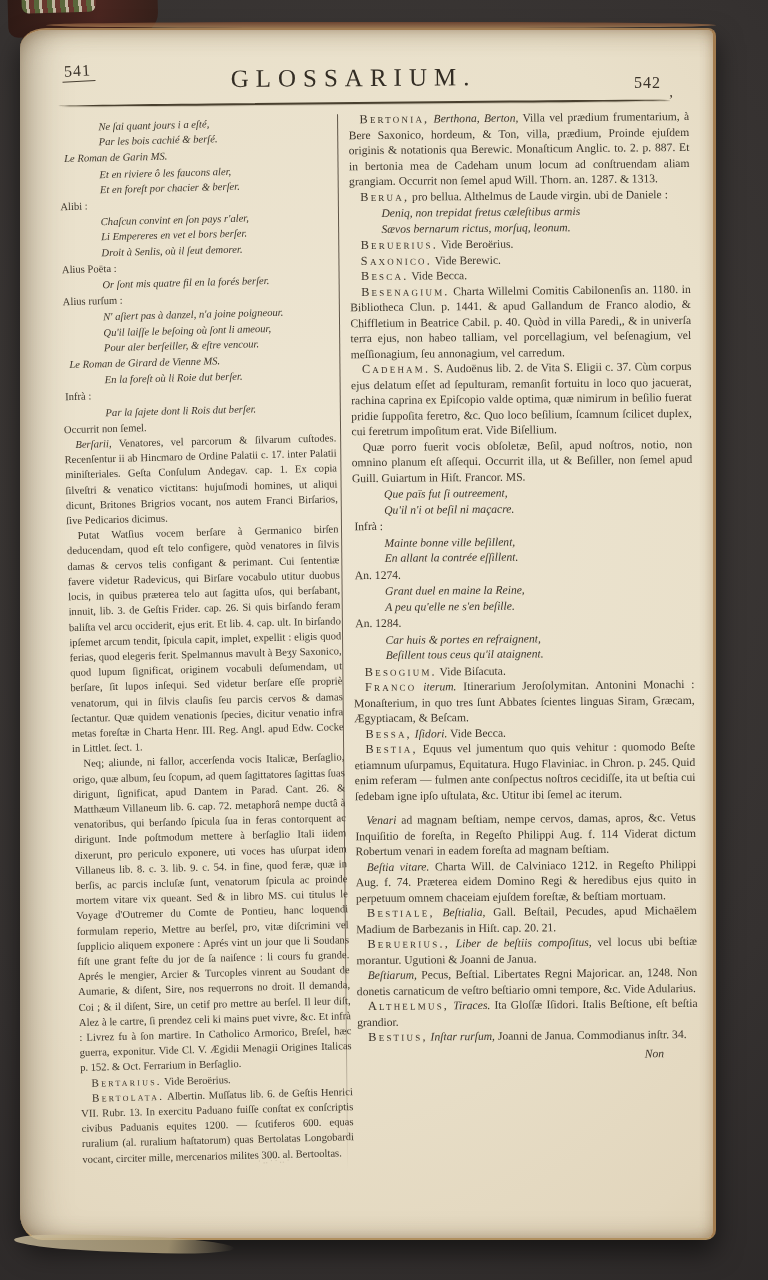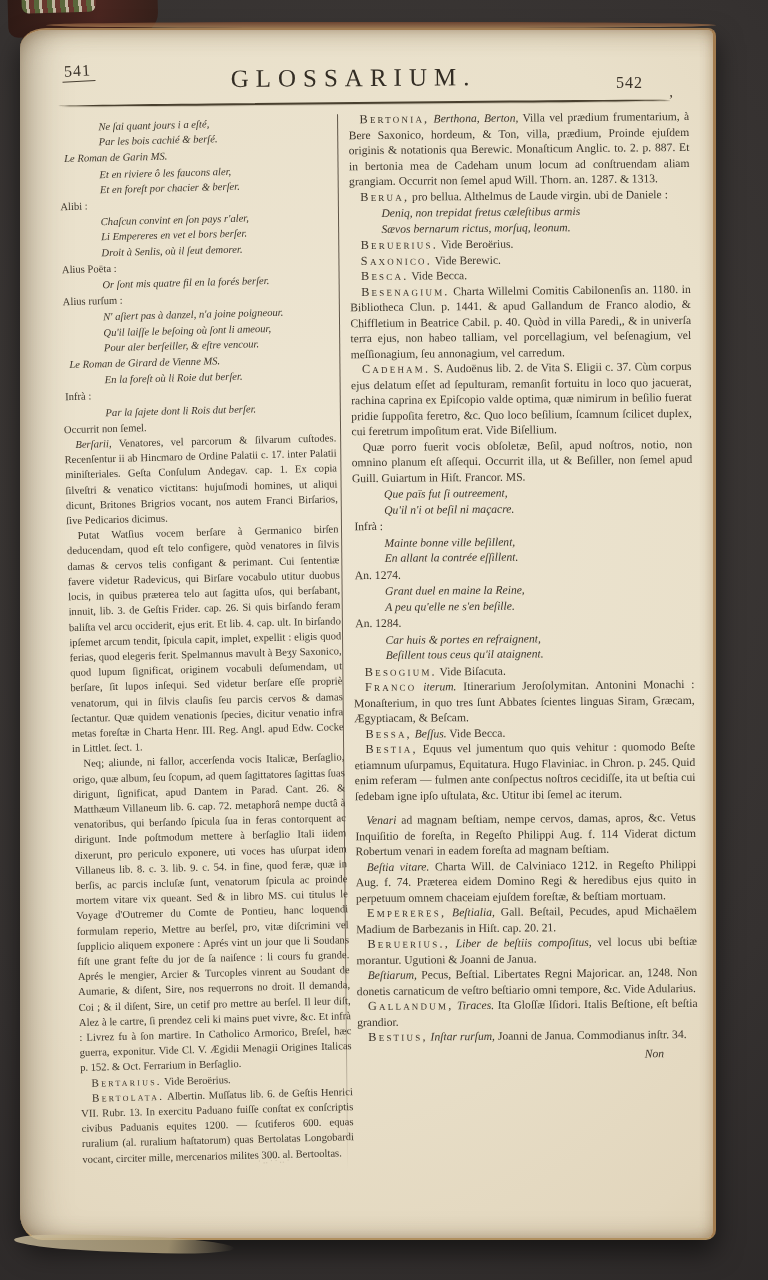--- a/index.html
+++ b/index.html
@@ -30,21 +30,21 @@
   .paper::before{content:"";position:absolute;left:26px;top:-8px;right:-3px;height:6px;
     background:linear-gradient(#7d4a31,#b58a5c);border-radius:50%/4px;opacity:.75;}
   .paper::after{content:"";position:absolute;left:-6px;bottom:-14px;width:220px;height:16px;
     background:linear-gradient(100deg,#c9b astray 0,#c9b astray 0);
     background:linear-gradient(100deg,#cdbf9e,#b7a67f 70%,rgba(90,70,45,0));
     border-radius:40%/8px;transform:rotate(2.2deg);opacity:.8;}
 
   .ink{color:#3b332a;}
   .pagenum{position:absolute;font-size:16px;color:#3b332a;letter-spacing:1px;}
   .pn-left{left:42px;top:32px;transform:rotate(-3deg);border-bottom:1px solid #473e31;padding:0 4px 1px 2px;}
-  .pn-right{right:70px;top:44px;}
+  .pn-right{right:52px;top:44px;}
   .title{position:absolute;left:0;right:0;top:34px;text-align:center;padding-right:26px;
     font-size:25px;letter-spacing:7px;color:#332d24;transform:rotate(-0.4deg);}
   .margin-comma{position:absolute;right:40px;top:54px;font-size:15px;color:#4a4135;}
   .header-rule{position:absolute;left:38px;right:42px;top:72px;height:2px;background:#49402f;
     transform:rotate(-0.55deg);border-radius:50%/2px;box-shadow:0 1px 0 rgba(70,60,45,.2);}
 
   .columns{position:absolute;left:36px;right:24px;top:82px;bottom:48px;display:flex;
     transform:rotate(-0.55deg);transform-origin:50% 0;}
   .col{color:#3c352b;text-rendering:optimizeLegibility;}
   .col-left{flex:none;width:272px;font-size:10.6px;line-height:15.2px;
@@ -128,28 +128,28 @@
           <p class="blk verse">Mainte bonne ville beſillent,
 En allant la contrée eſſillent.</p>
           <p class="blk label">An. 1274.</p>
           <p class="blk verse">Grant duel en maine la Reine,
 A peu qu'elle ne s'en beſille.</p>
           <p class="blk label">An. 1284.</p>
           <p class="blk verse">Car huis &amp; portes en refraignent,
 Beſillent tous ceus qu'il ataignent.</p>
           <p class="blk entry"><span class="sc">Besogium.</span> Vide Biſacuta.</p>
           <p class="blk entry"><span class="sc">Franco</span><span class="it"> iterum.</span> Itinerarium Jeroſolymitan. Antonini Monachi : Monaſterium, in quo tres ſunt Abbates ſcientes linguas Siram, Græcam, Ægyptiacam, &amp; Beſcam.</p>
-          <p class="blk entry"><span class="sc">Bessa,</span><span class="it"> Beſſus.</span> Vide Becca.</p>
+          <p class="blk entry"><span class="sc">Bessa,</span><span class="it"> Iſidori.</span> Vide Becca.</p>
           <p class="blk entry"><span class="sc">Bestia,</span> Equus vel jumentum quo quis vehitur : quomodo Beſte etiamnum uſurpamus, Equitatura. Hugo Flaviniac. in Chron. p. 245. Quid enim referam — fulmen ante conſpectus noſtros cecidiſſe, ita ut beſtia cui ſedebam igne ipſo uſtulata, &amp;c. Utitur ibi ſemel ac iterum.</p>
           <p class="blk prose gap"><span class="it">Venari</span> ad magnam beſtiam, nempe cervos, damas, apros, &amp;c. Vetus Inquiſitio de foreſta, in Regeſto Philippi Aug. f. 114 Viderat dictum Robertum venari in eadem foreſta ad magnam beſtiam.</p>
           <p class="blk prose"><span class="it">Beſtia vitare.</span> Charta Will. de Calviniaco 1212. in Regeſto Philippi Aug. f. 74. Præterea eidem Domino Regi &amp; heredibus ejus quito in perpetuum omnem chaceiam ejuſdem foreſtæ, &amp; beſtiam mortuam.</p>
-          <p class="blk entry"><span class="sc">Empereres,</span><span class="it"> Beſtialia,</span> Gall. Beſtail, Pecudes, apud Michaëlem Madium de Barbezanis in Hiſt. cap. 20. 21.</p>
+          <p class="blk entry"><span class="sc">Bestiale,</span><span class="it"> Beſtialia,</span> Gall. Beſtail, Pecudes, apud Michaëlem Madium de Barbezanis in Hiſt. cap. 20. 21.</p>
           <p class="blk entry"><span class="sc">Beruerius.,</span><span class="it"> Liber de beſtiis compoſitus,</span> vel locus ubi beſtiæ morantur. Ugutioni &amp; Joanni de Janua.</p>
           <p class="blk prose"><span class="it">Beſtiarum,</span> Pecus, Beſtial. Libertates Regni Majoricar. an, 1248. Non donetis carnaticum de veſtro beſtiario omni tempore, &amp;c. Vide Adularius.</p>
-          <p class="blk entry"><span class="sc">Gallandum,</span><span class="it"> Tiraces.</span> Ita Gloſſæ Iſidori. Italis Beſtione, eſt beſtia grandior.</p>
+          <p class="blk entry"><span class="sc">Althelmus,</span><span class="it"> Tiraces.</span> Ita Gloſſæ Iſidori. Italis Beſtione, eſt beſtia grandior.</p>
           <p class="blk entry"><span class="sc">Bestius,</span><span class="it"> Inſtar rurſum,</span> Joanni de Janua. Commodianus inſtr. 34.</p>
           <p class="blk catchword">Non</p>
         </div>
     </div>
 
     <div class="smudge">·‥··‥·</div>
   </div>
 </div>
 
 </body></html>

